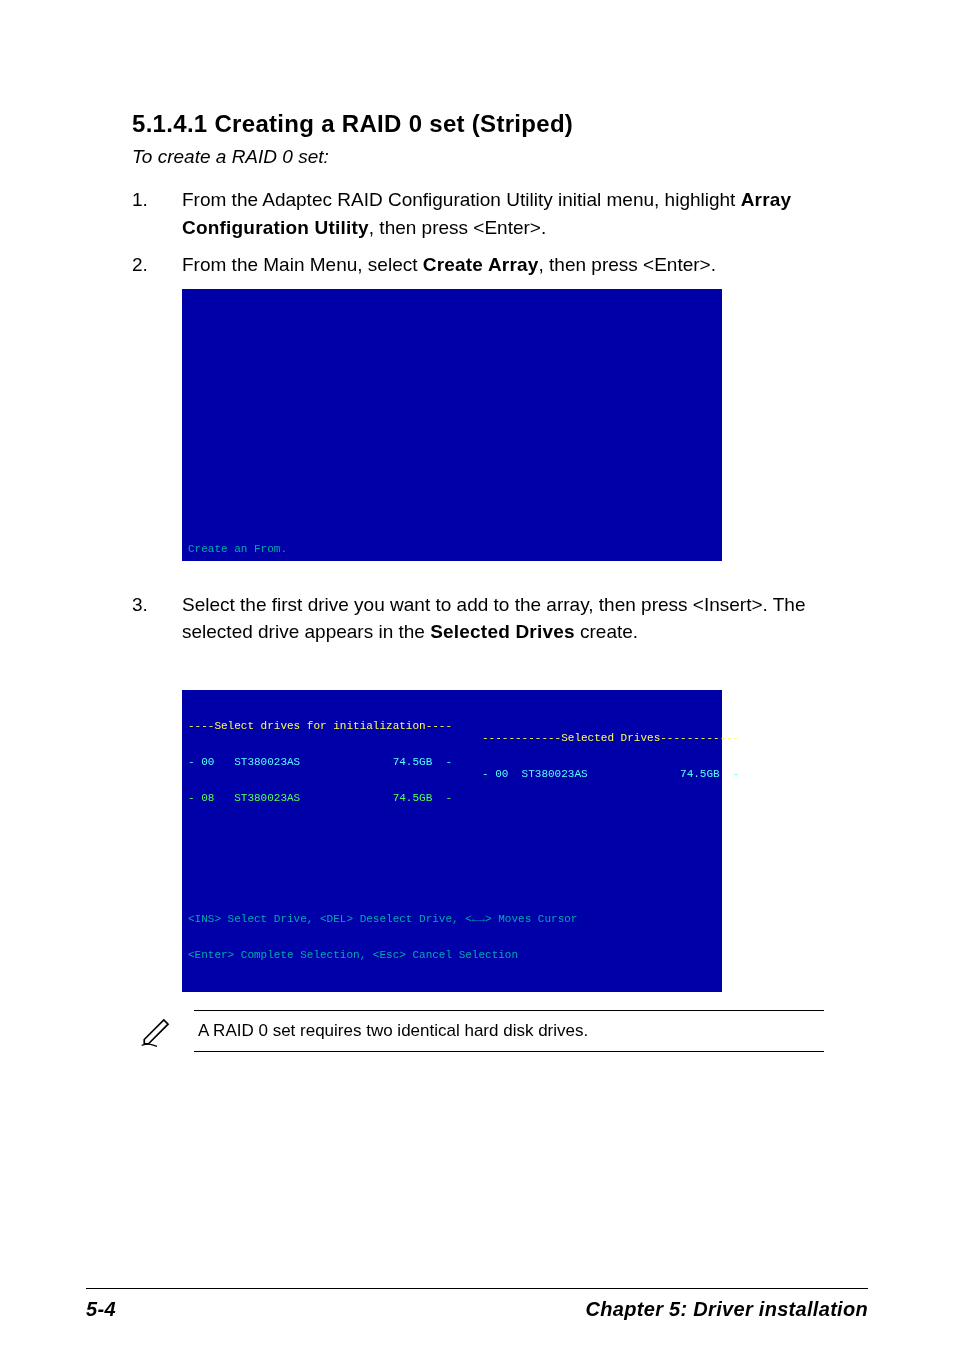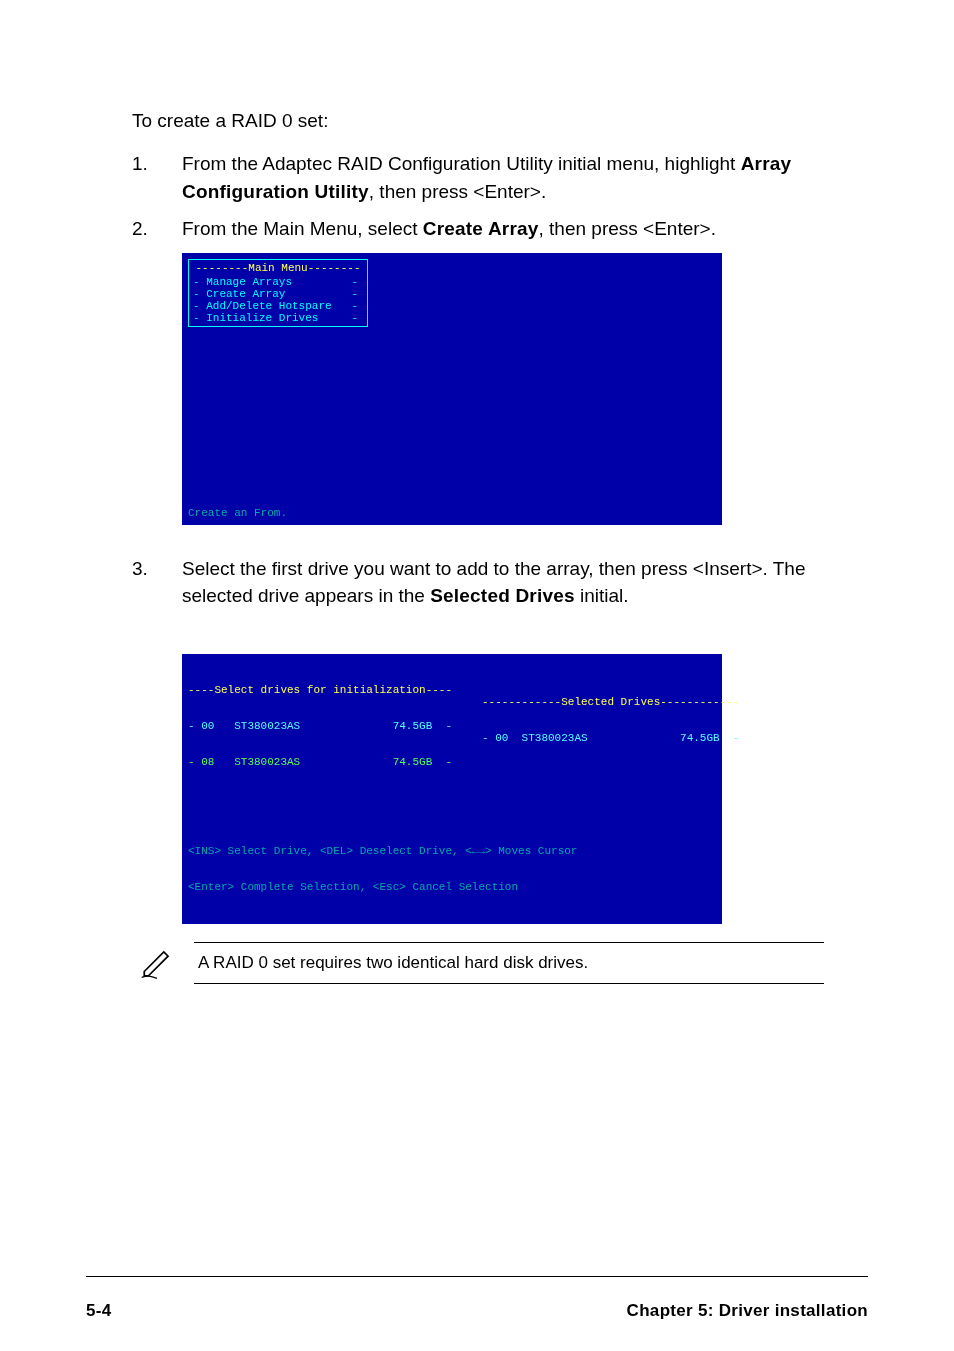--- a/index.html
+++ b/index.html
@@ -20,20 +20,21 @@
   }
   h2.section {
     font-size: 24px;
     font-weight: 900;
     margin: 0 0 8px 0;
     letter-spacing: 0.3px;
   }
   p.intro {
     font-size: 19px;
     margin: 0 0 18px 0;
+    font-style: italic;
   }
   ol.steps {
     list-style: none;
     padding: 0;
     margin: 0;
     font-size: 19px;
   }
   ol.steps > li {
     display: flex;
     margin: 0 0 10px 0;
@@ -52,21 +53,21 @@
     width: 540px;
     background: #0000a8;
     color: #00aaff;
     font-family: "Courier New", monospace;
     font-size: 11px;
     position: relative;
     line-height: 1.1;
     box-sizing: border-box;
   }
   .bios1 { height: 272px; }
-  .bios2 { height: 270px; margin-top: 44px; }
+  .bios2 { height: 302px; margin-top: 44px; }
   .menu-box {
     position: absolute;
     top: 6px; left: 6px;
     width: 170px;
     border: 1px solid #00ffff;
     padding: 2px 4px;
     color: #00ffff;
   }
   .menu-box .title {
     color: #ffff55;
@@ -120,66 +121,61 @@
     font-size: 17px;
     margin-left: 12px;
   }
 
   .footer-bar {
     position: absolute;
     left: 86px;
     right: 86px;
     bottom: 30px;
     border-top: 1px solid #000;
-    padding-top: 24px;
+    padding-top: 9px;
     display: flex;
     justify-content: space-between;
-    font-size: 17px;
+    font-size: 20px;
+    font-style: italic;
   }
   .footer-bar .pg { font-weight: 900; letter-spacing: 0.3px; }
   .footer-bar .ch { font-weight: 900; letter-spacing: 0.3px; }
 </style>
 </head>
 <body>
 
 <div class="page">
 
+  <h2 class="section">5.1.4.1 Creating a RAID 0 set (Striped)</h2>
   <p class="intro">To create a RAID 0 set:</p>
 
   <ol class="steps">
     <li>
       <span class="num">1.</span>
       <span class="txt">
         <span>From the Adaptec RAID Configuration Utility initial menu, highlight </span><span class="bold">Array Configuration Utility</span><span>, then press &lt;Enter&gt;.</span>
       </span>
     </li>
     <li>
       <span class="num">2.</span>
       <span class="txt">
         <span>From the Main Menu, select </span><span class="bold">Create Array</span><span>, then press &lt;Enter&gt;.</span>
       </span>
     </li>
   </ol>
 
   <div class="bios bios1">
-    <div class="menu-box">
-      <div class="title">--------Main Menu--------</div>
-      <div class="row">- Manage Arrays         -</div>
-      <div class="row">- Create Array          -</div>
-      <div class="row">- Add/Delete Hotspare   -</div>
-      <div class="row">- Initialize Drives     -</div>
-    </div>
     <div class="status">Create an From.</div>
   </div>
 
   <ol class="steps" start="3" style="margin-top:30px;">
     <li>
       <span class="num">3.</span>
       <span class="txt">
-        <span>Select the first drive you want to add to the array, then press &lt;Insert&gt;. The selected drive appears in the </span><span class="bold">Selected Drives</span><span> initial.</span>
+        <span>Select the first drive you want to add to the array, then press &lt;Insert&gt;. The selected drive appears in the </span><span class="bold">Selected Drives</span><span> create.</span>
       </span>
     </li>
   </ol>
 
   <div class="bios bios2">
     <div class="top-left">
       <div>----Select drives for initialization----</div>
       <div class="driverow cyan">- 00   ST380023AS              74.5GB  -</div>
       <div class="driverow green">- 08   ST380023AS              74.5GB  -</div>
     </div>

